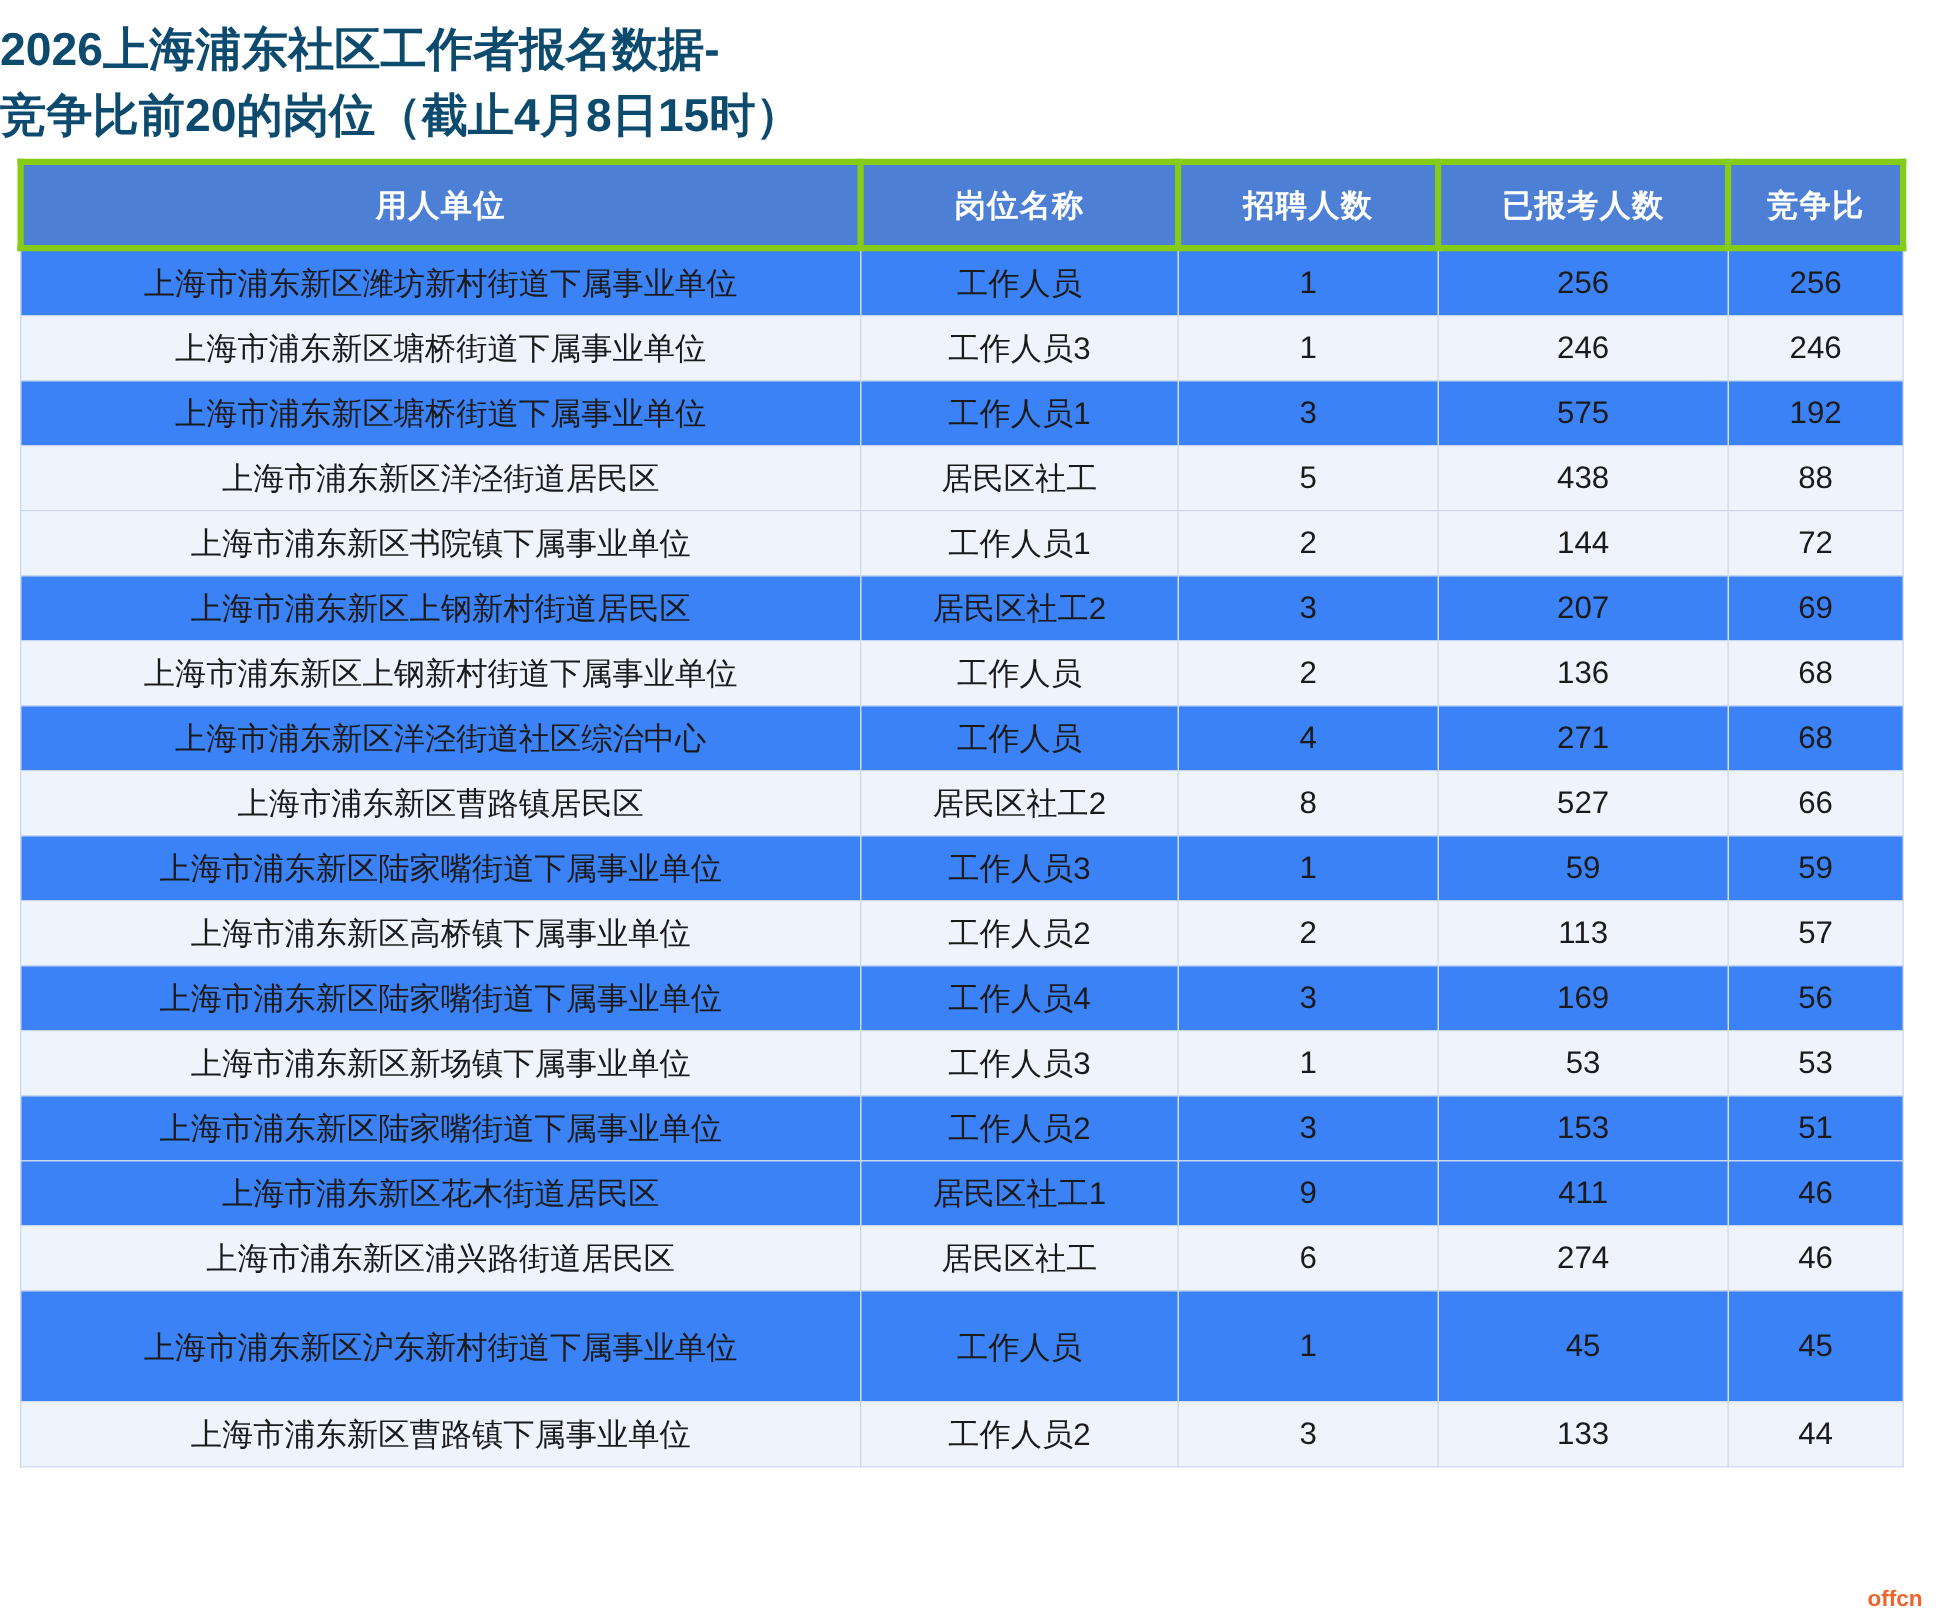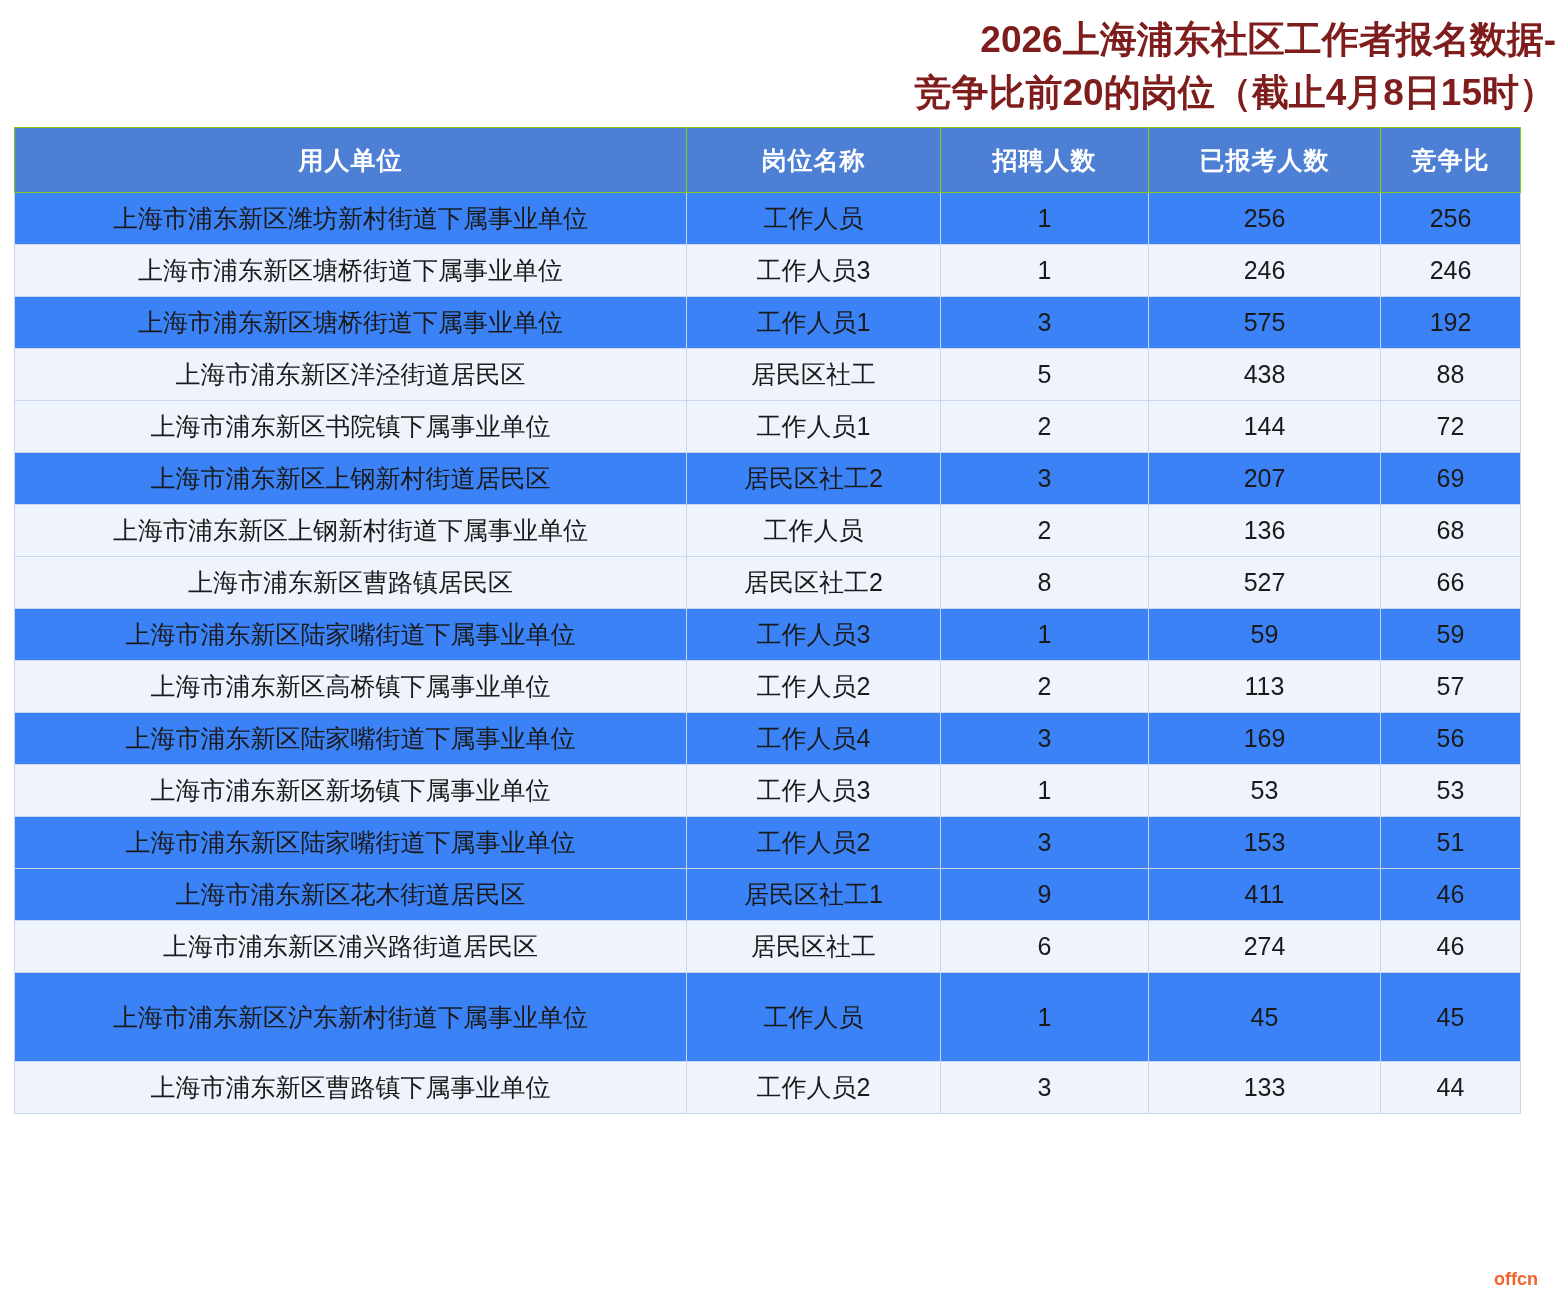--- a/index.html
+++ b/index.html
@@ -14,22 +14,22 @@
     overflow: hidden;
   }
   .page {
     position: relative;
     width: 1556px;
     height: 1292px;
     box-sizing: border-box;
   }
   .title-block {
     padding-top: 14px;
-    text-align: right;
-    color: #7f1d1d;
+    text-align: left;
+    color: #0c4a6e;
     font-size: 37px;
     font-weight: bold;
     line-height: 1.42;
     letter-spacing: 0px;
   }
   .title-line {
     display: block;
     white-space: nowrap;
   }
   table.data {
@@ -43,21 +43,21 @@
   table.data col.c2 { width: 208px; }
   table.data col.c3 { width: 232px; }
   table.data col.c4 { width: 140px; }
 
   table.data th {
     background: #4d7fd4;
     color: #ffffff;
     font-size: 25px;
     font-weight: bold;
     height: 62px;
-    border: 1px solid #84cc16;
+    border: 5px solid #84cc16;
     text-align: center;
     vertical-align: middle;
     letter-spacing: 1px;
   }
   table.data td {
     font-size: 25px;
     color: #1a1a1a;
     height: 49px;
     border: 1px solid #c9d6ef;
     text-align: center;
@@ -149,20 +149,27 @@
           <td>207</td>
           <td>69</td>
         </tr>
         <tr class="even">
           <td>上海市浦东新区上钢新村街道下属事业单位</td>
           <td>工作人员</td>
           <td>2</td>
           <td>136</td>
           <td>68</td>
         </tr>
+        <tr class="odd">
+          <td>上海市浦东新区洋泾街道社区综治中心</td>
+          <td>工作人员</td>
+          <td>4</td>
+          <td>271</td>
+          <td>68</td>
+        </tr>
         <tr class="even">
           <td>上海市浦东新区曹路镇居民区</td>
           <td>居民区社工2</td>
           <td>8</td>
           <td>527</td>
           <td>66</td>
         </tr>
         <tr class="odd">
           <td>上海市浦东新区陆家嘴街道下属事业单位</td>
           <td>工作人员3</td>

